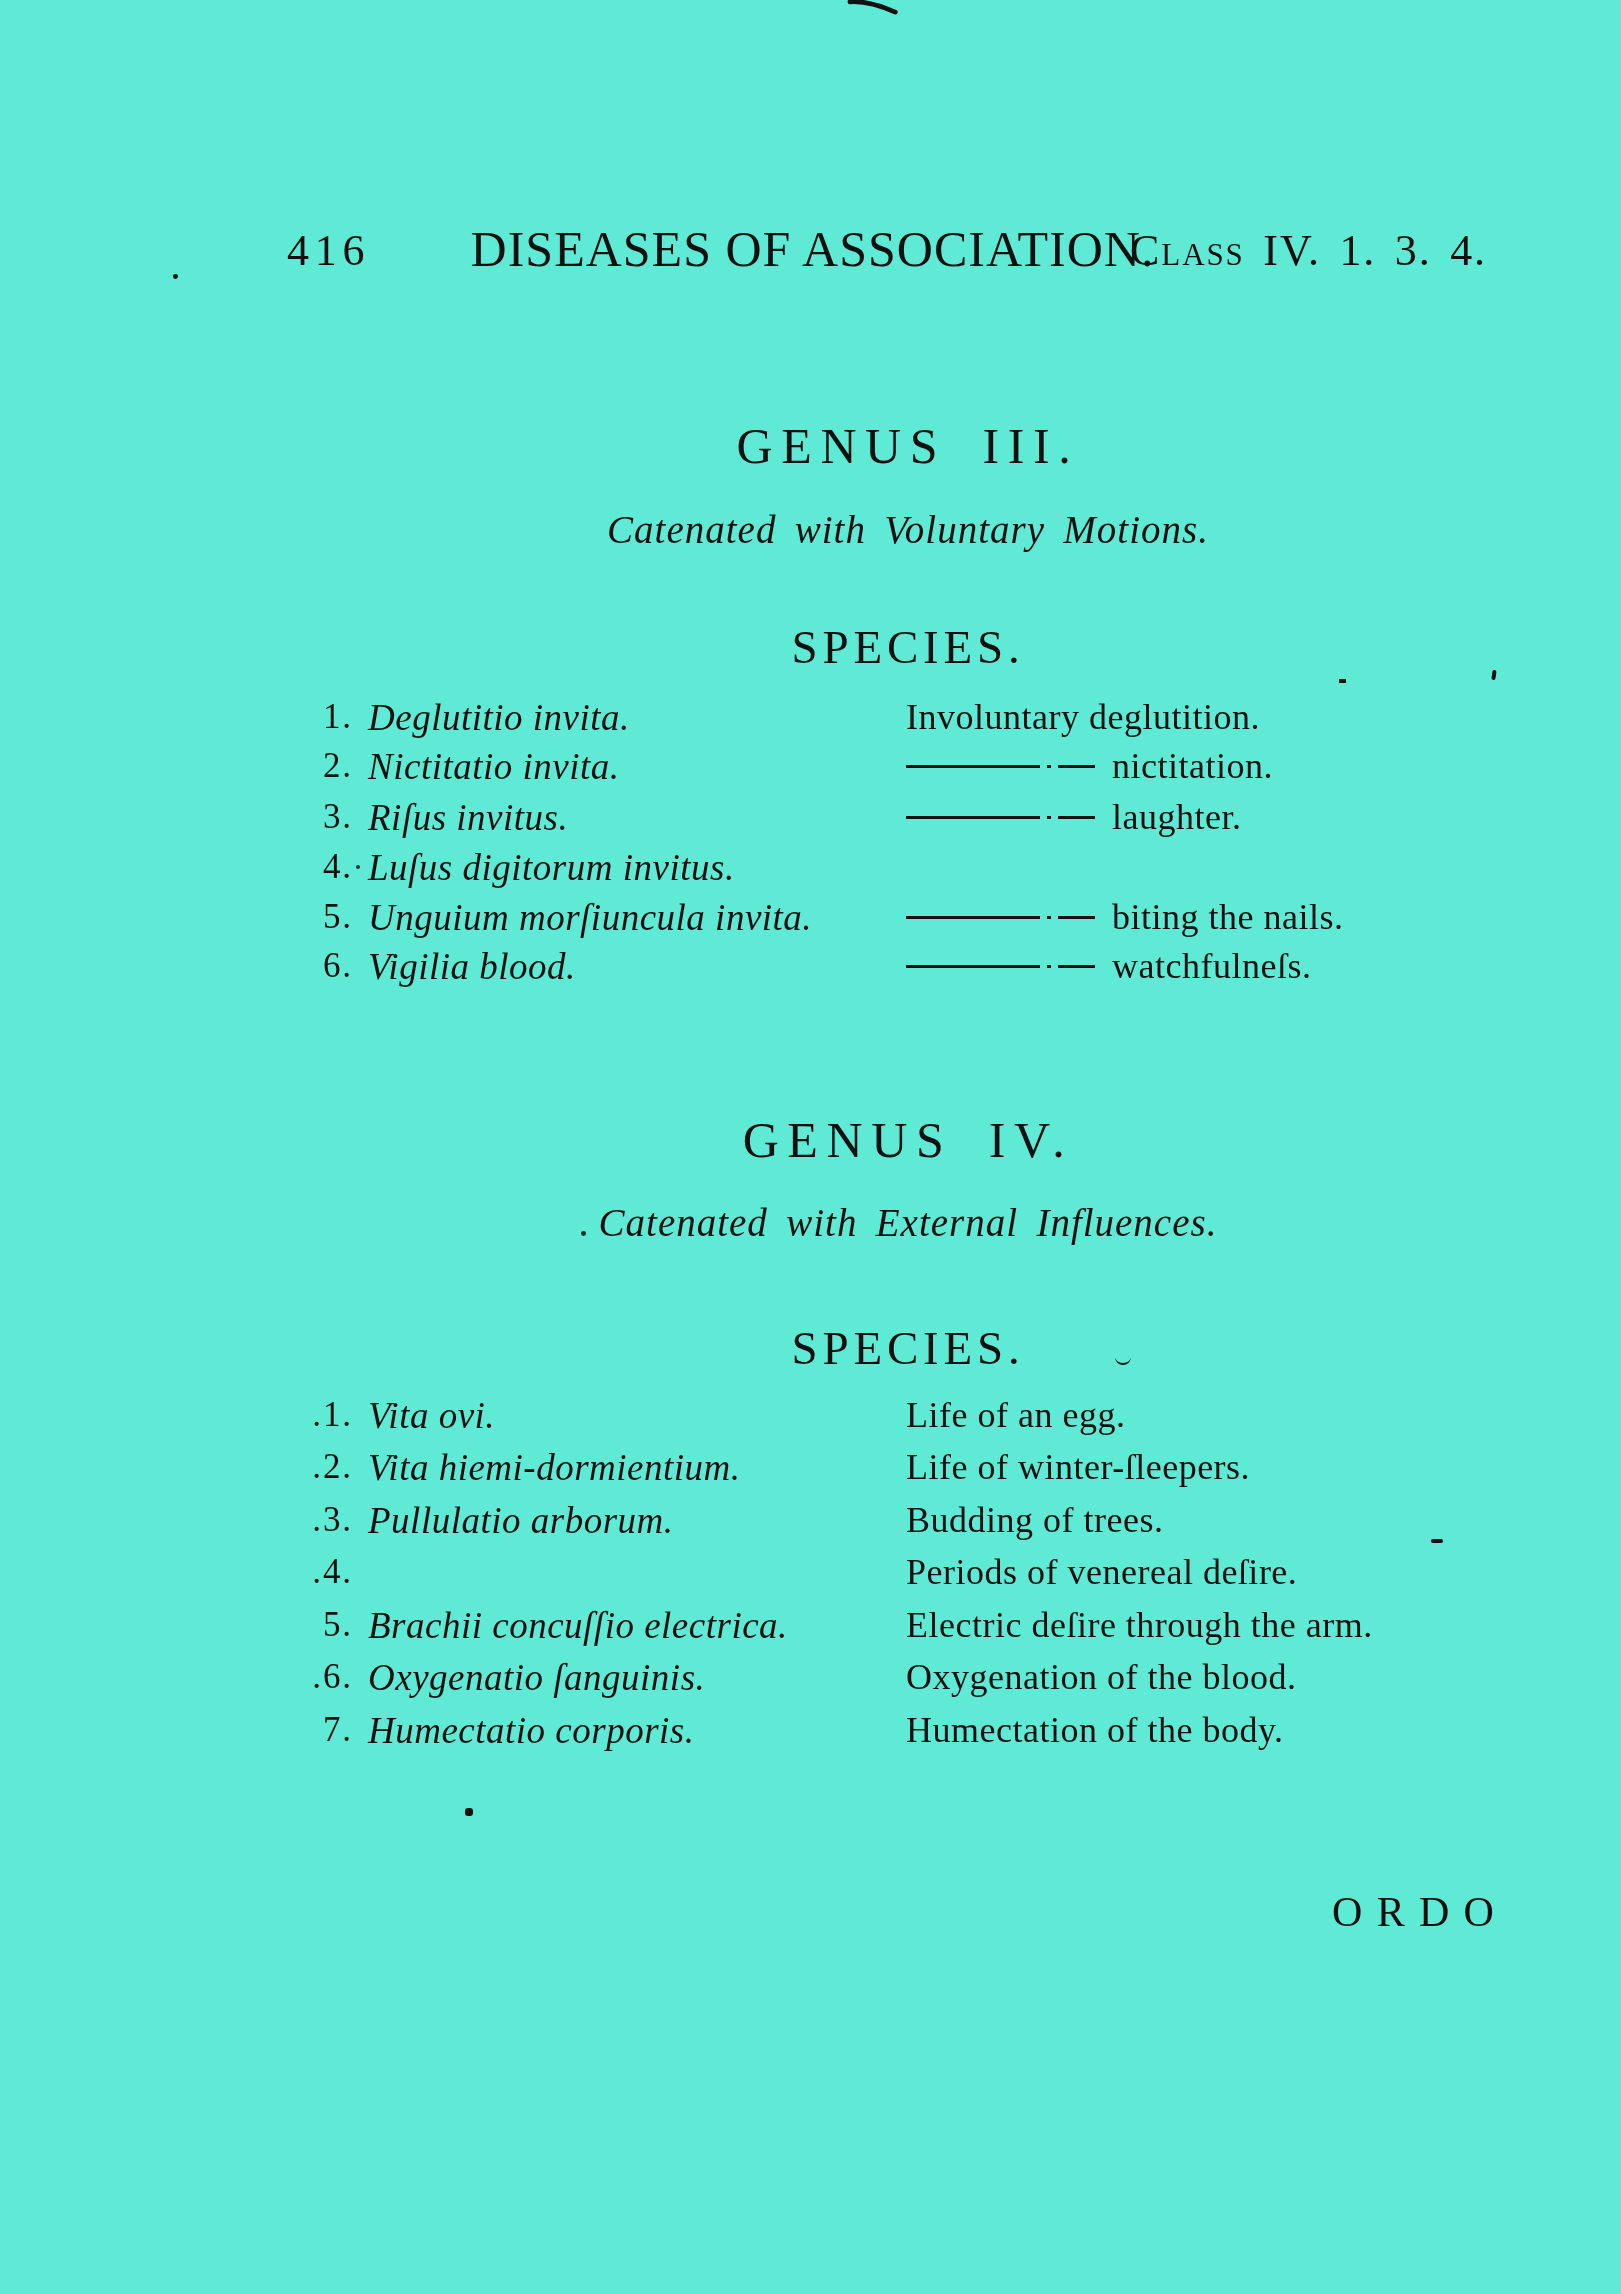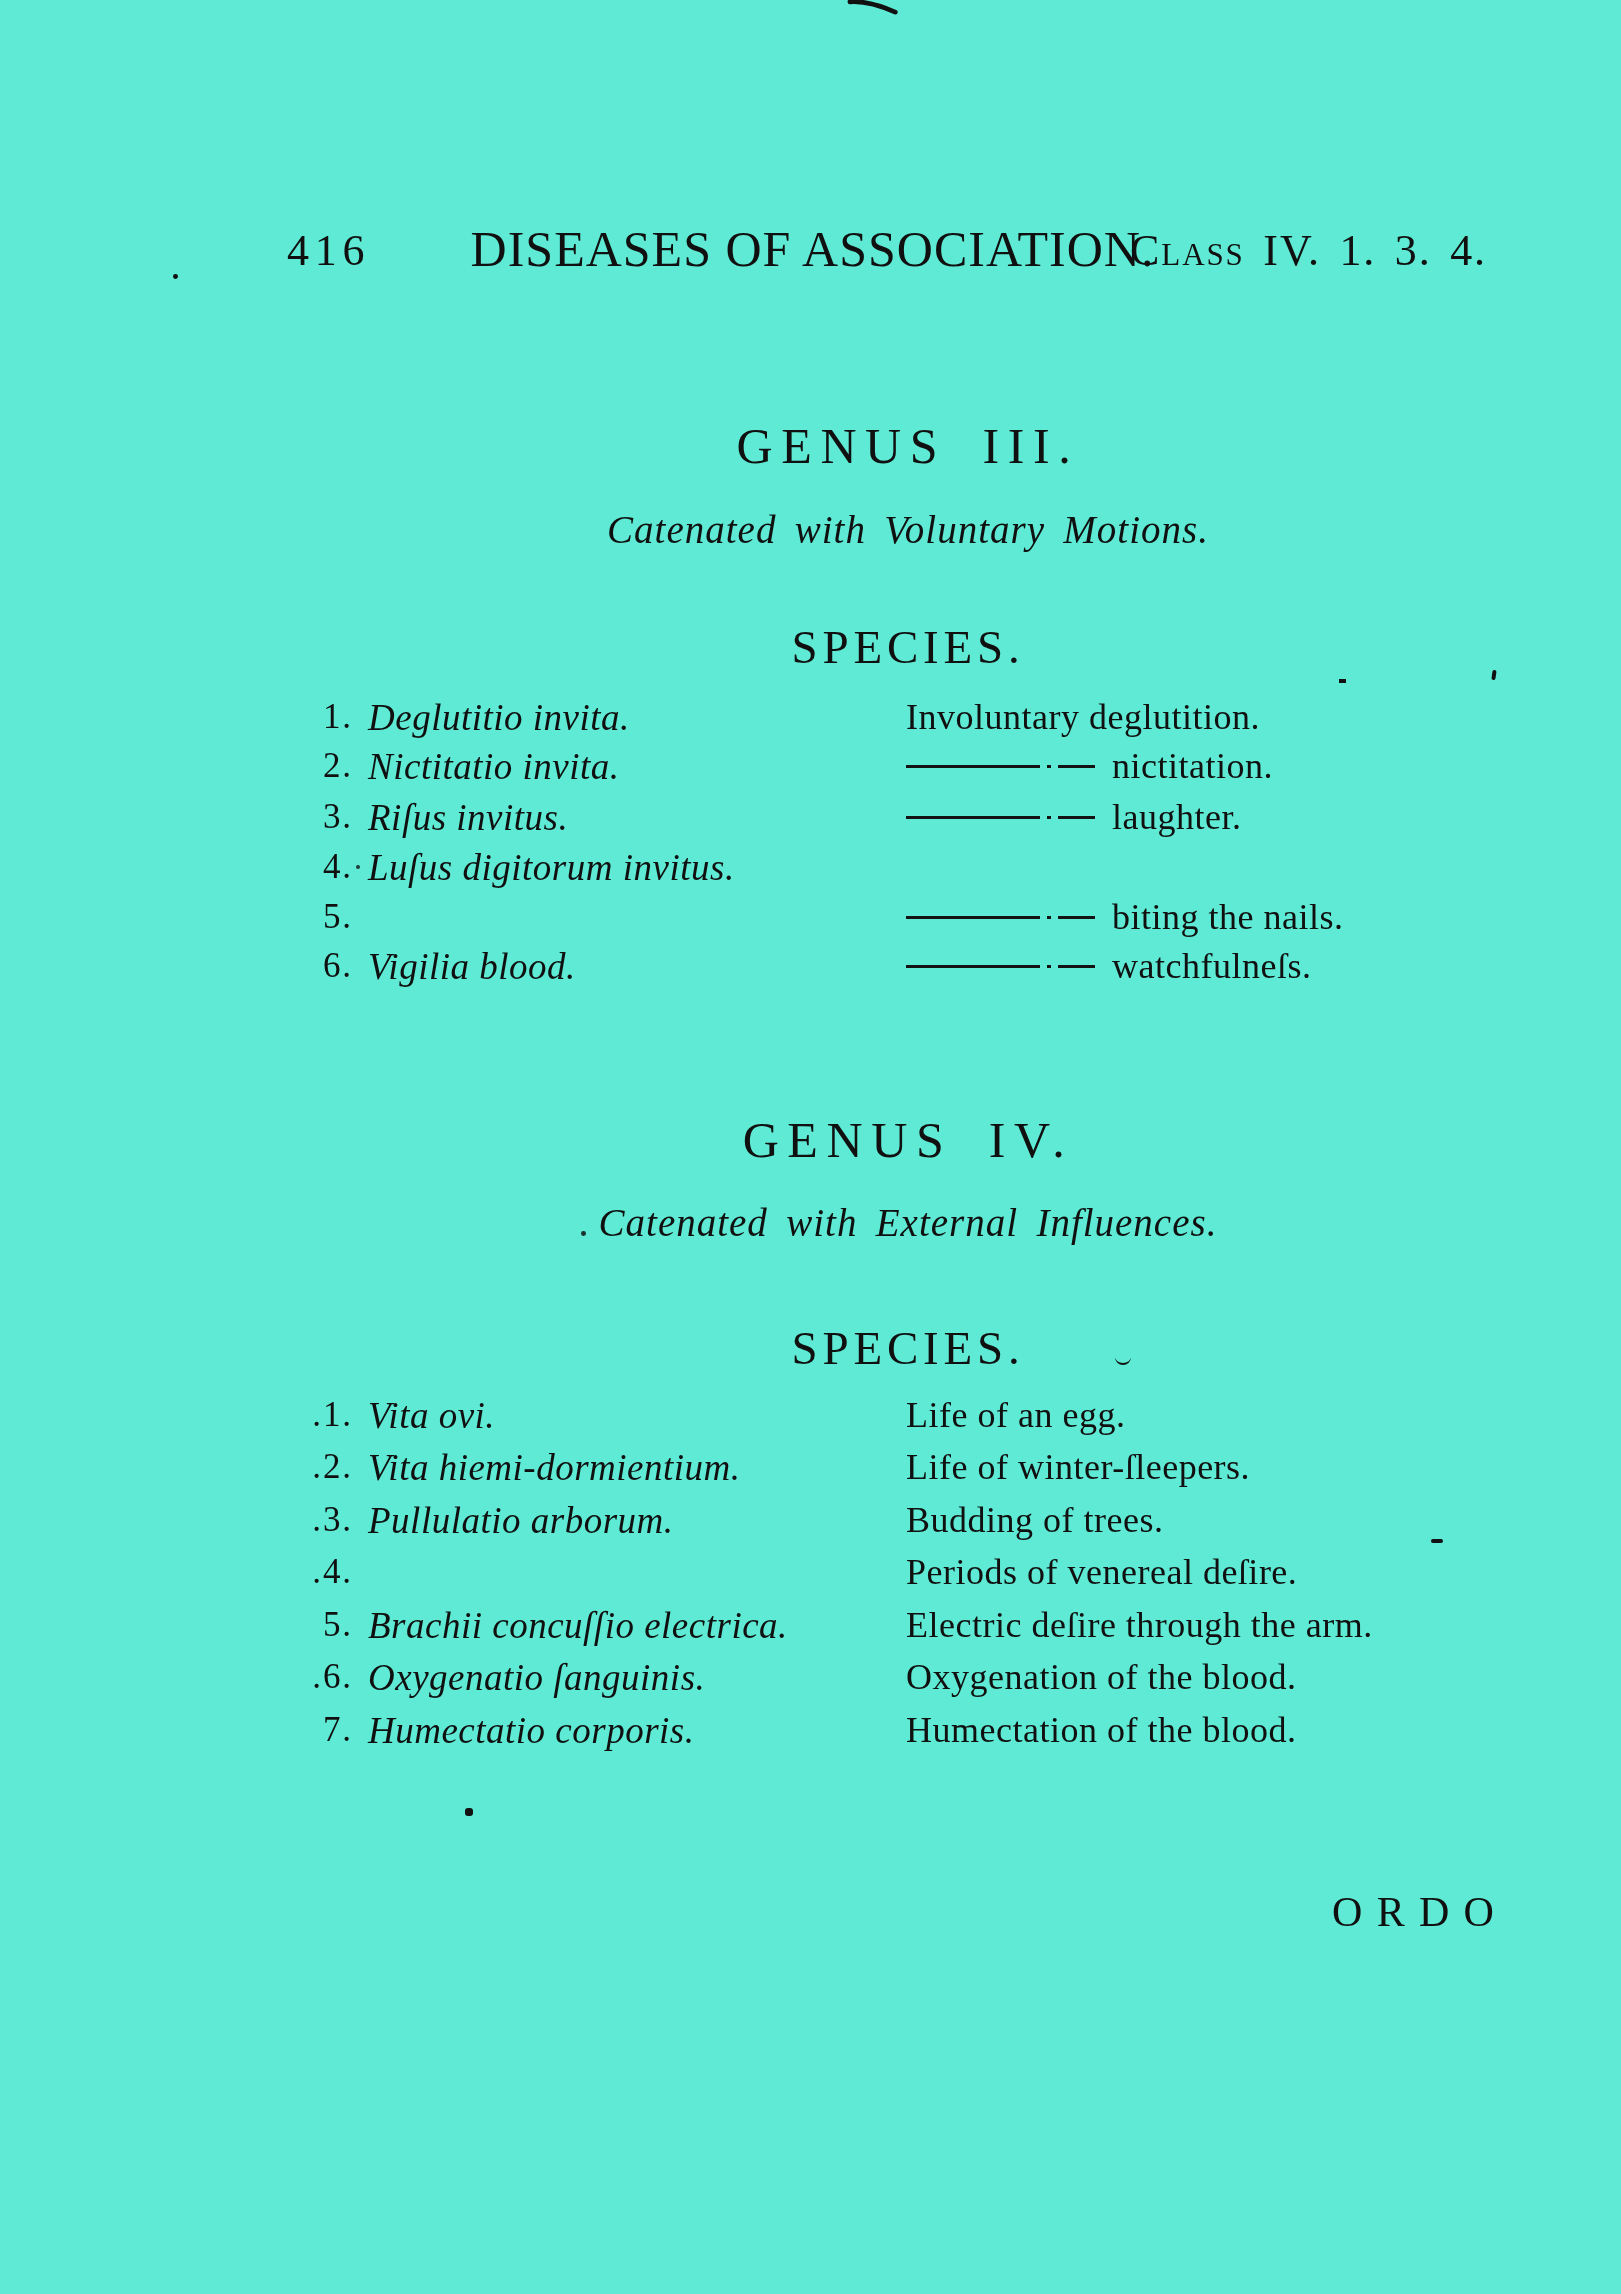--- a/index.html
+++ b/index.html
@@ -86,20 +86,21 @@
     <span class="num">3.</span>
     <span class="latin">Riſus invitus.</span>
     <span class="english"><span class="dashrule"></span><span>laughter.</span></span>
   </div>
   <div class="row" style="top:849px;">
     <span class="num">4.</span>
     <span class="latin">Luſus digitorum invitus.</span>
   </div>
   <div class="row" style="top:899px;">
     <span class="num">5.</span>
+    <span class="latin">Unguium morſiuncula invita.</span>
     <span class="english"><span class="dashrule"></span><span>biting the nails.</span></span>
   </div>
   <div class="row" style="top:948px;">
     <span class="num">6.</span>
     <span class="latin">Vigilia blood.</span>
     <span class="english"><span class="dashrule"></span><span>watchfulneſs.</span></span>
   </div>
 
   <div class="abs centered genus-h" style="top:1115px;">GENUS IV.</div>
   <div class="abs centered subtitle" style="top:1203px;">Catenated with External Influences.</div>
@@ -130,21 +131,21 @@
     <span class="english"><span>Electric deſire through the arm.</span></span>
   </div>
   <div class="row" style="top:1659px;">
     <span class="num">.6.</span>
     <span class="latin">Oxygenatio ſanguinis.</span>
     <span class="english"><span>Oxygenation of the blood.</span></span>
   </div>
   <div class="row" style="top:1712px;">
     <span class="num">7.</span>
     <span class="latin">Humectatio corporis.</span>
-    <span class="english"><span>Humectation of the blood.</span></span>
+    <span class="english"><span>Humectation of the body.</span></span>
   </div>
 
   <span class="abs catchword">ORDO</span>
 
   <div class="speck" style="left:173px;top:274px;width:4.8px;height:4.8px;"></div>
   <div class="bar" style="left:1339px;top:679px;width:6.7px;height:3.8px;"></div>
   <div class="bar" style="left:1492px;top:670px;width:3.8px;height:9.6px;transform:rotate(8deg);border-radius:1.9px;"></div>
   <div class="speck" style="left:356px;top:865px;width:3.8px;height:3.8px;opacity:.8;"></div>
   <div class="speck" style="left:581px;top:1231px;width:4.8px;height:4.8px;opacity:.85;"></div>
   <div class="breve" style="left:1115px;top:1355px;"></div>

